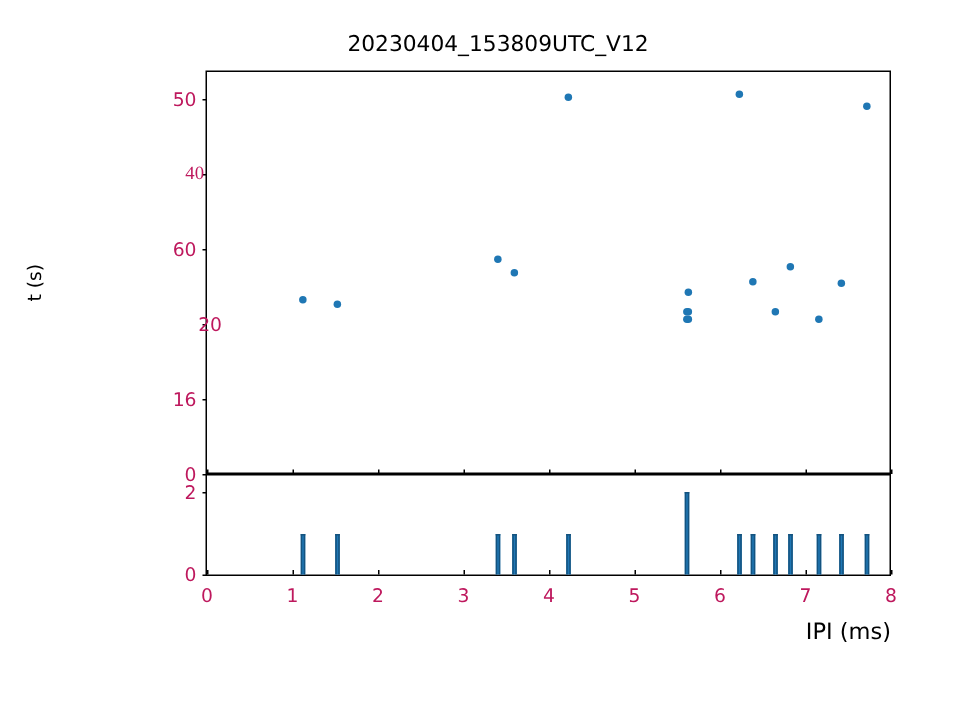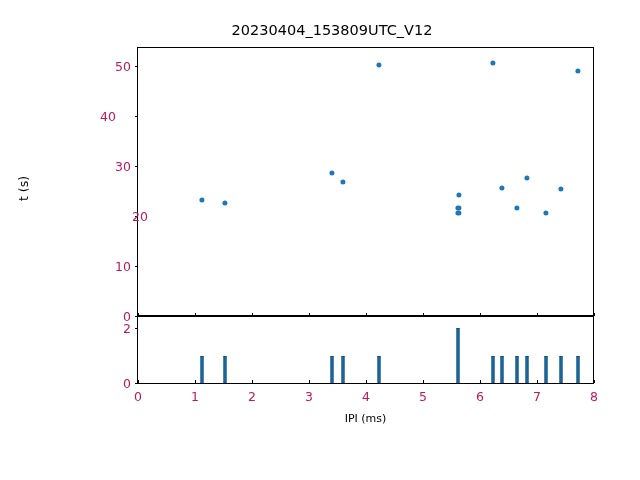--- a/index.html
+++ b/index.html
@@ -98,22 +98,22 @@
     text-align: center;
     transform-origin: center center;
     transform: rotate(-90deg) translateY(-29px);
     white-space: nowrap;
   }
   #xlabel {
     position: absolute;
     left: 125px;
     top: 412px;
     width: 457px;
-    text-align: center;
-    font-size: 11px;
+    text-align: right;
+    font-size: 15px;
     color: #000000;
   }
 
   
   .scatter-point {
     position: absolute;
     width: 5.2px;
     height: 5.2px;
     border-radius: 50%;
     background: #1f77b4;
@@ -174,24 +174,24 @@
       <div class="tick tick-x" style="left: 240px; top: 379.5px;"></div>
       <div class="tick tick-x" style="left: 297px; top: 379.5px;"></div>
       <div class="tick tick-x" style="left: 354px; top: 379.5px;"></div>
       <div class="tick tick-x" style="left: 411px; top: 379.5px;"></div>
       <div class="tick tick-x" style="left: 468px; top: 379.5px;"></div>
       <div class="tick tick-x" style="left: 525px; top: 379.5px;"></div>
       <div class="tick tick-x" style="left: 582px; top: 379.5px;"></div>
     </div>
   <div class="plot-layer" id="ticklabels-layer">
       <div class="ticklabel ticklabel-y" style="left: 81px; top: 316px; width: 38px;">0</div>
-      <div class="ticklabel ticklabel-y" style="left: 81px; top: 265.907px; width: 38px;">10</div>
+      <div class="ticklabel ticklabel-y" style="left: 81px; top: 265.907px; width: 38px;">16</div>
       <div class="ticklabel ticklabel-y" style="left: 98px; top: 215.813px; width: 38px;">20</div>
-      <div class="ticklabel ticklabel-y" style="left: 81px; top: 165.72px; width: 38px;">30</div>
-      <div class="ticklabel ticklabel-y" style="left: 66px; top: 115.626px; width: 38px;">40</div>
+      <div class="ticklabel ticklabel-y" style="left: 81px; top: 165.72px; width: 38px;">60</div>
+      <div class="ticklabel ticklabel-y" style="left: 86px; top: 115.626px; width: 38px; font-family: Liberation Serif, serif;">40</div>
       <div class="ticklabel ticklabel-y" style="left: 81px; top: 65.5327px; width: 38px;">50</div>
       <div class="ticklabel ticklabel-y" style="left: 81px; top: 383px; width: 38px;">0</div>
       <div class="ticklabel ticklabel-y" style="left: 81px; top: 328px; width: 38px;">2</div>
       <div class="ticklabel ticklabel-x" style="left: 126px; top: 389px;">0</div>
       <div class="ticklabel ticklabel-x" style="left: 183px; top: 389px;">1</div>
       <div class="ticklabel ticklabel-x" style="left: 240px; top: 389px;">2</div>
       <div class="ticklabel ticklabel-x" style="left: 297px; top: 389px;">3</div>
       <div class="ticklabel ticklabel-x" style="left: 354px; top: 389px;">4</div>
       <div class="ticklabel ticklabel-x" style="left: 411px; top: 389px;">5</div>
       <div class="ticklabel ticklabel-x" style="left: 468px; top: 389px;">6</div>

